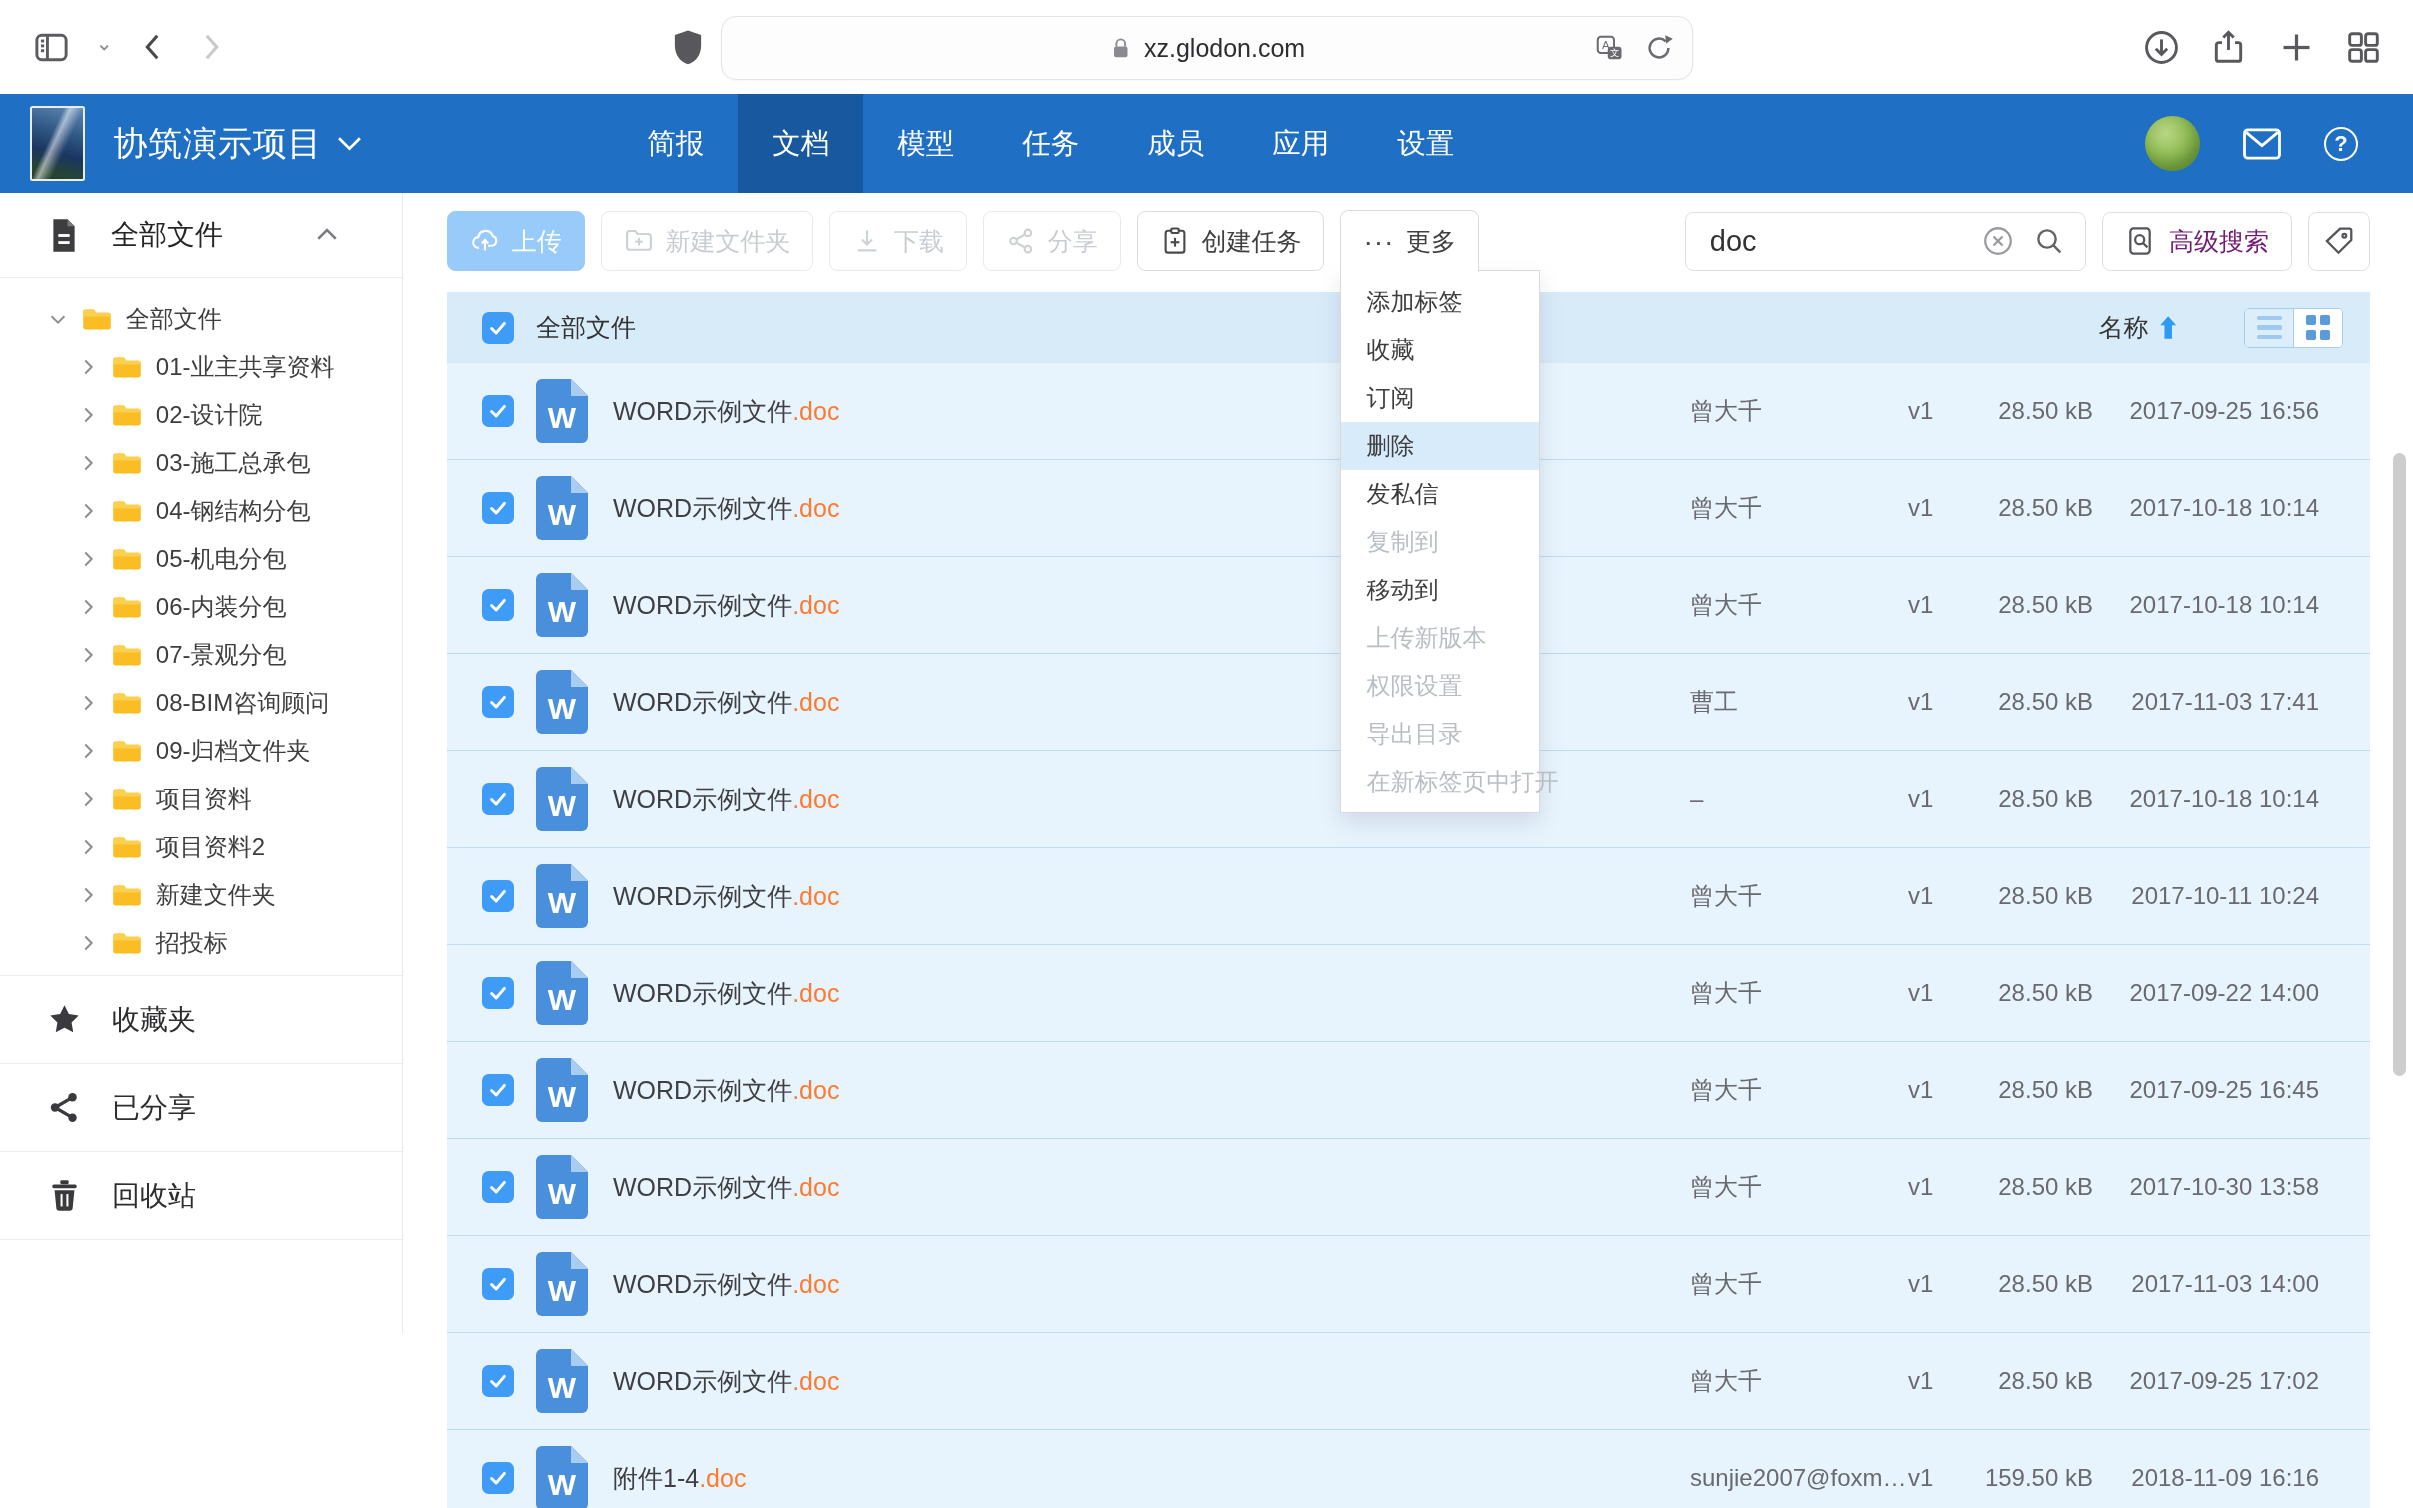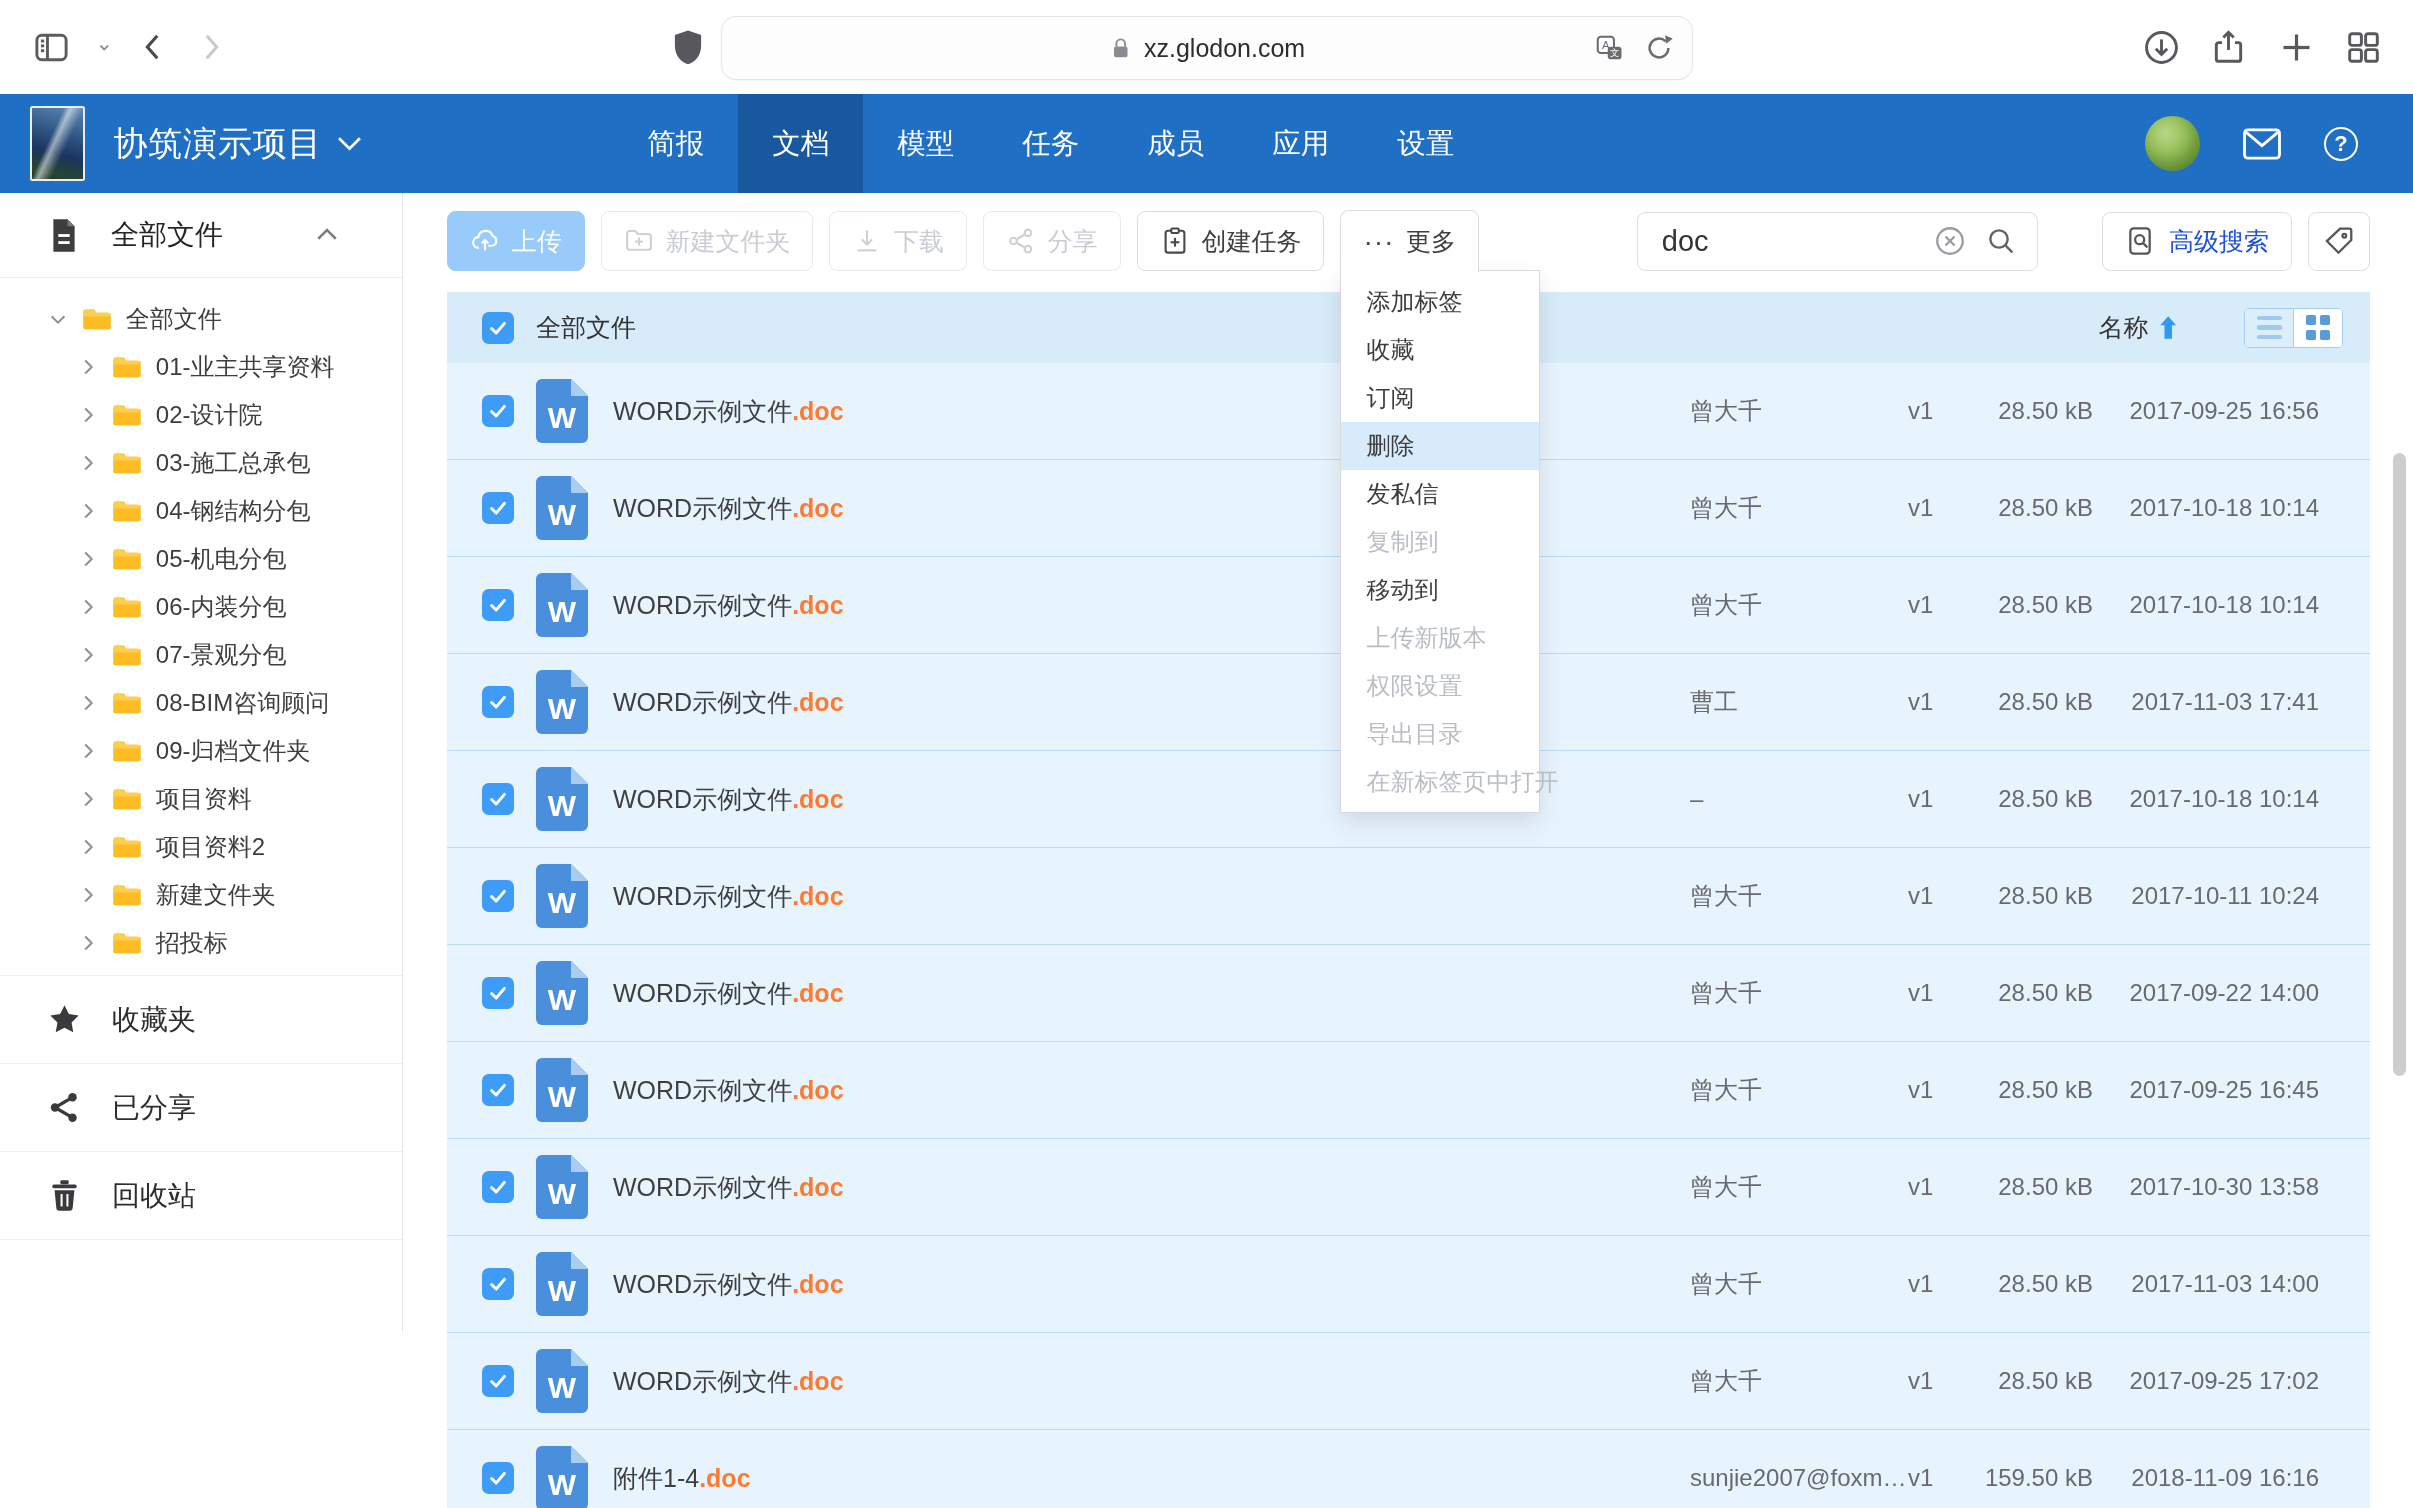--- a/index.html
+++ b/index.html
@@ -79,21 +79,21 @@
   .tbtn.more{position:relative;z-index:21;height:62px;border-bottom:none;border-radius:8.4px 8.4px 0 0;}
   .ellipsis-icon::before{content:"···";font-size:28.5px;letter-spacing:0.8px;color:#4a4a4a;line-height:1;}
   .tb-spacer{flex:1;}
   .search-box{width:401px;height:59px;box-sizing:border-box;border:1.7px solid #dedede;border-radius:8.4px;
     display:flex;align-items:center;background:#fff;}
   .search-input{flex:1;border:none;outline:none;font-size:29px;color:#333;padding-left:23.5px;background:transparent;min-width:0;
     font-family:"Liberation Sans","DejaVu Sans",sans-serif;}
   .si-clear{width:34px;height:34px;color:#9a9aa0;margin-right:18.4px;flex-shrink:0;cursor:pointer;}
   .si-mag{width:32px;height:32px;color:#636369;margin-right:20px;flex-shrink:0;cursor:pointer;}
   .adv-btn{height:59px;box-sizing:border-box;border:1.7px solid #dedede;border-radius:8.4px;background:#fff;
-    display:flex;align-items:center;gap:11.7px;padding:0 22px;font-size:25px;color:#1d4ed8;cursor:pointer;margin-left:48px;}
+    display:flex;align-items:center;gap:11.7px;padding:0 22px;font-size:25px;color:#701a75;cursor:pointer;}
   .adv-ic{width:32px;height:32px;color:#55555a;}
   .tag-btn{width:62px;height:59px;box-sizing:border-box;border:1.7px solid #dedede;border-radius:8.4px;background:#fff;
     display:flex;align-items:center;justify-content:center;cursor:pointer;}
   .tag-ic{width:32px;height:32px;color:#55555a;}
 
   
   .menu{position:absolute;top:60px;left:0;width:198px;background:#fff;border:1.7px solid #d9d9d9;
     box-shadow:0 10px 23.5px rgba(0,0,0,.10);padding:6.7px 0;z-index:20;}
   .menu-item{height:48px;display:flex;align-items:center;padding-left:25px;font-size:24px;color:#3d3d3f;cursor:pointer;white-space:nowrap;}
   .menu-item.disabled{color:#b9bec4;}
@@ -120,21 +120,21 @@
 
   .file-row{height:97px;box-sizing:border-box;background:#e7f3fd;border-bottom:1.7px solid #bcdcf3;
     display:flex;align-items:center;padding:0 51px 0 35px;cursor:pointer;}
   .wicon{position:relative;width:52px;height:64px;margin-left:22px;background:#4a8fdb;border-radius:5.9px;
     clip-path:polygon(0 0,calc(100% - 17px) 0,100% 17px,100% 100%,0 100%);
     display:flex;align-items:flex-end;justify-content:center;flex-shrink:0;}
   .wicon::before{content:"";position:absolute;top:0;right:0;width:17px;height:17px;background:#a9cdf1;
     clip-path:polygon(0 0,100% 100%,0 100%);}
   .wletter{color:#fff;font-size:30px;font-weight:700;margin-bottom:8.4px;}
   .fname{margin-left:25px;font-size:25px;color:#3f3f41;flex:1;min-width:0;white-space:nowrap;overflow:hidden;}
-  .fext{color:#ff7a2e;font-weight:bold;}
+  .fext{color:#ff7a2e;}
   .fowner{width:218px;font-size:24px;color:#6a6a6e;white-space:nowrap;overflow:hidden;text-overflow:ellipsis;flex-shrink:0;}
   .fver{width:59px;font-size:24px;color:#6a6a6e;flex-shrink:0;}
   .fsize{width:126px;font-size:24px;color:#6a6a6e;text-align:right;flex-shrink:0;}
   .fdate{width:226px;font-size:24px;color:#6a6a6e;text-align:right;flex-shrink:0;}
 
   .scroll-thumb{position:absolute;right:6.7px;top:453px;width:13.4px;height:623px;border-radius:6.7px;background:#c8c8c8;opacity:.9;z-index:40;cursor:pointer;}
 </style>
 </head>
 <body>
 

